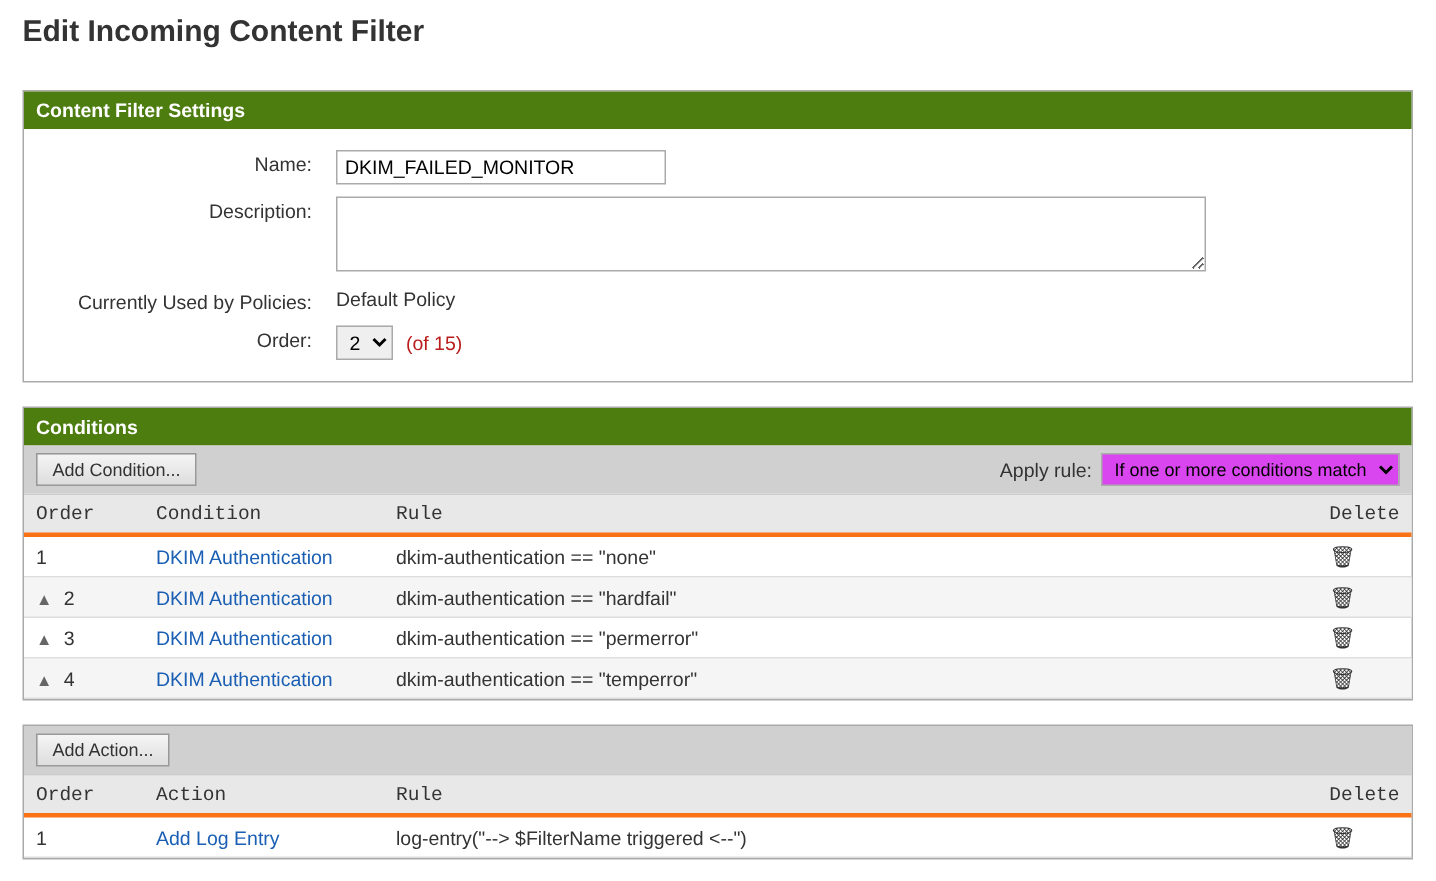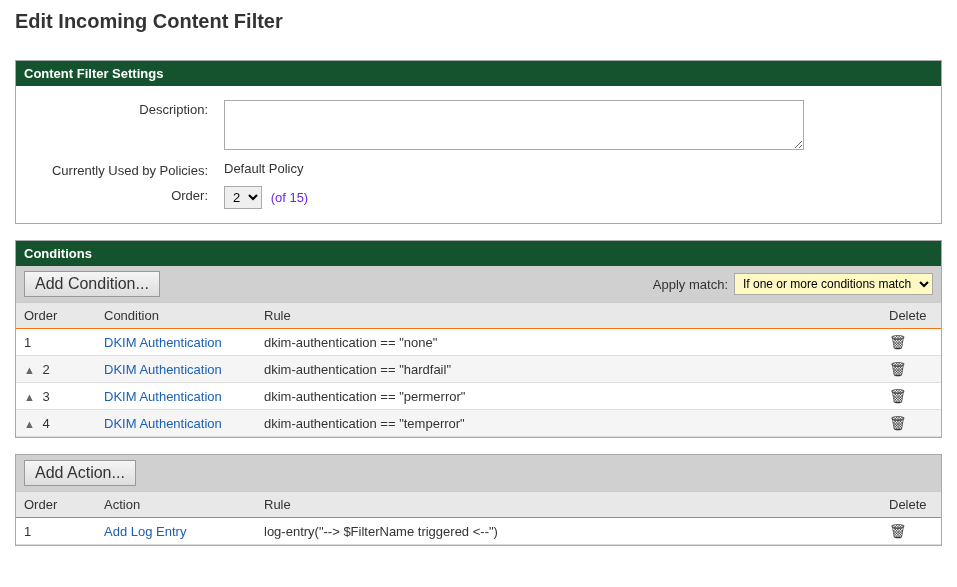--- a/index.html
+++ b/index.html
@@ -15,21 +15,21 @@
       font-size: 20px;
       font-weight: bold;
       margin-bottom: 27px;
       color: #333;
     }
     .section {
       border: 1px solid #aaa;
       margin-bottom: 16px;
     }
     .section-header {
-      background: #14532d;
+      background: #4d7c0f;
       color: #fff;
       font-weight: bold;
       padding: 5px 8px;
       font-size: 13px;
     }
     .section-body {
       background: #fff;
       padding: 10px 0;
     }
     
@@ -62,21 +62,21 @@
       resize: vertical;
     }
     .form-table select {
       border: 1px solid #aaa;
       padding: 2px 4px;
       font-size: 13px;
     }
     .order-text {
       display: inline;
       margin-left: 5px;
-      color: #6d28d9;
+      color: #b91c1c;
       margin-top: 10px;
     }
     
     .toolbar-row {
       background: #d0d0d0;
       padding: 5px 8px;
       display: flex;
       align-items: center;
       justify-content: space-between;
     }
@@ -93,21 +93,22 @@
       color: #333;
     }
     
     .data-table {
       width: 100%;
       border-collapse: collapse;
     }
     .data-table thead tr {
       background: #e8e8e8;
       border-top: 1px solid #ccc;
-      border-bottom: 1px solid #f97316;
+      border-bottom: 3px solid #f97316;
+      font-family: Liberation Mono, monospace;
     }
     .data-table thead th {
       text-align: left;
       padding: 5px 8px;
       font-weight: normal;
       color: #333;
       border-right: 0;
     }
     .data-table tbody tr {
       border-bottom: 1px solid #ddd;
@@ -126,21 +127,21 @@
     
     a {
       color: #1a5fb4;
       text-decoration: none;
     }
     
     .btn {
       border: 1px solid #999;
       background: linear-gradient(to bottom, #f5f5f5, #ddd);
       padding: 3px 10px;
-      font-size: 16px;
+      font-size: 12px;
       cursor: pointer;
       color: #333;
     }
     
     .up-arrow {
       display: inline-block;
       color: #666;
       font-size: 11px;
       margin-right: 4px;
     }
@@ -149,35 +150,41 @@
       display: inline-block;
       font-size: 14px;
       color: #333;
       cursor: pointer;
     }
     
     select.apply-rule-select {
       border: 1px solid #aaa;
       padding: 2px 4px;
       font-size: 12px;
-      background: #fef9c3;
+      background: #d946ef;
     }
   </style>
 </head>
 <body>
 
 <h1>Edit Incoming Content Filter</h1>
 
 <div class="section">
   <div class="section-header">
     <span>Content Filter Settings</span>
   </div>
   <div class="section-body">
     <table class="form-table">
       <tbody>
+          <tr>
+        <td class="label-cell">Name:</td>
+        <td>
+          <input type="text" value="DKIM_FAILED_MONITOR" style="">
+        </td>
+      </tr>
       <tr>
         <td class="label-cell">Description:</td>
         <td>
           <textarea style=""></textarea>
         </td>
       </tr>
       <tr>
         <td class="label-cell">Currently Used by Policies:</td>
         <td>
           <span>Default Policy</span>
@@ -199,21 +206,21 @@
 
 <div class="section">
   <div class="section-header">
     <span>Conditions</span>
   </div>
   <div class="toolbar-row">
     <div class="toolbar-row-left">
       <button class="btn">Add Condition...</button>
     </div>
     <div class="toolbar-row-right">
-      <span class="apply-rule-label">Apply match:</span>
+      <span class="apply-rule-label">Apply rule:</span>
       <select class="apply-rule-select">
         <option>If one or more conditions match</option>
         <option>If all conditions match</option>
       </select>
     </div>
   </div>
   <table class="data-table">
     <thead>
       <tr>
         <th class="col-order">Order</th>

